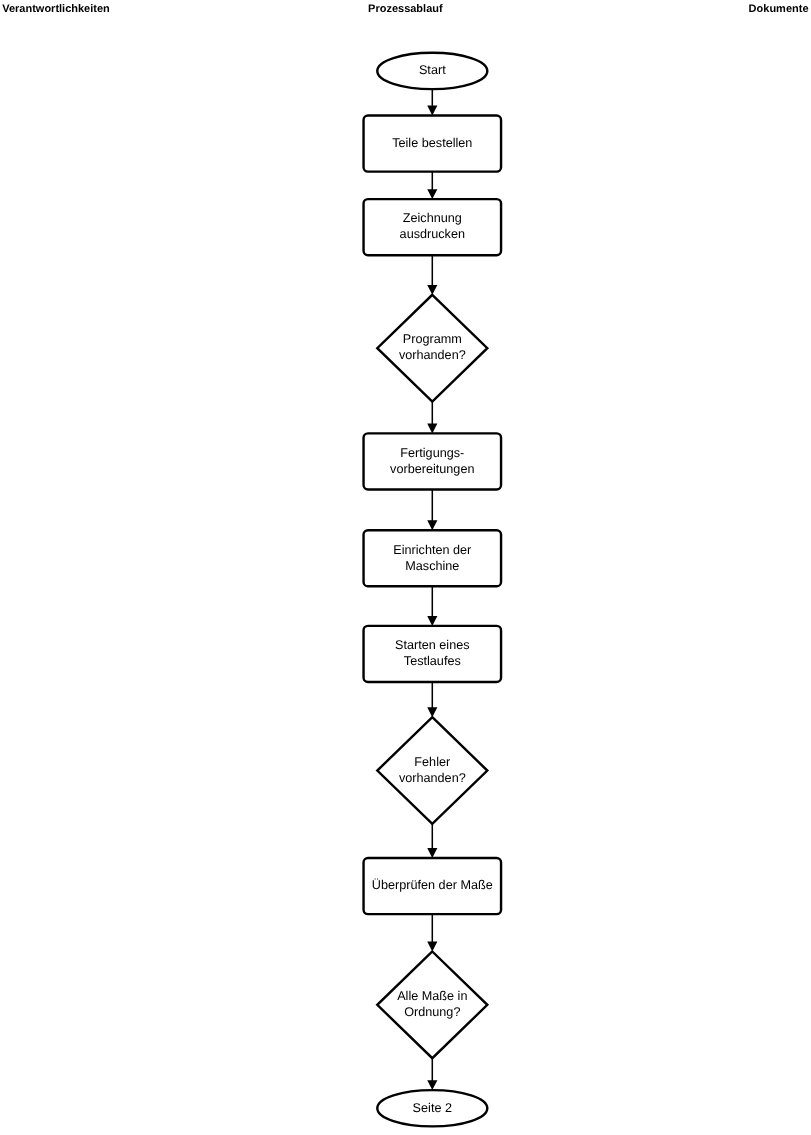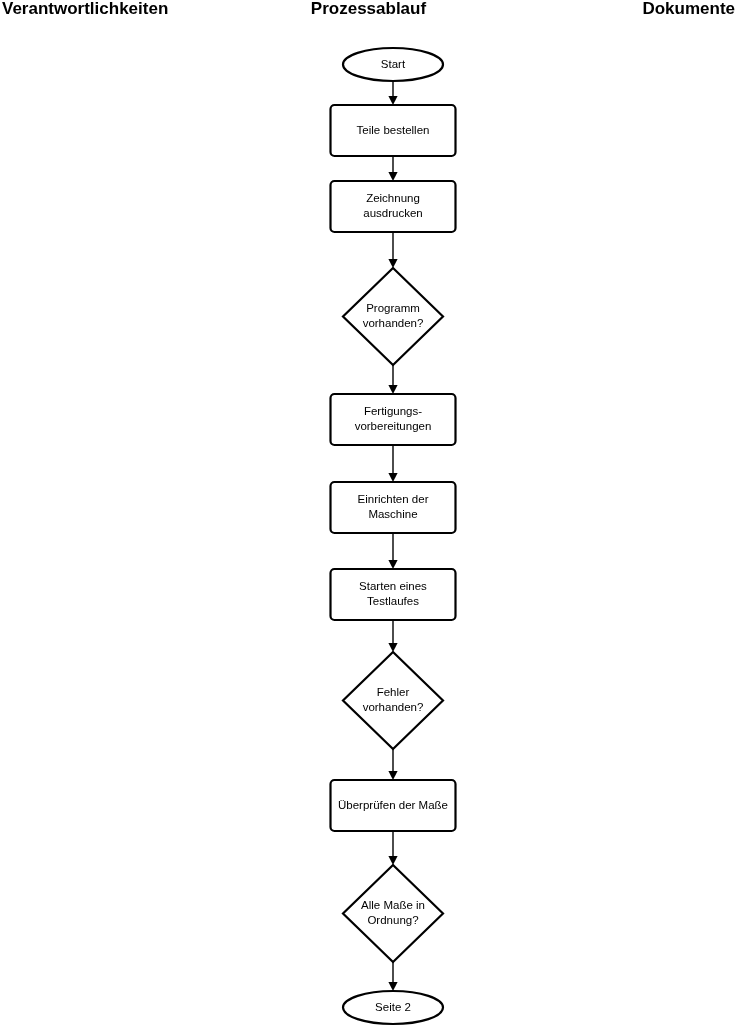--- a/index.html
+++ b/index.html
@@ -21,21 +21,21 @@
   .header-row {
     position: absolute;
     top: 0;
     left: 0;
     width: 737px;
     height: 22px;
   }
   .col-header {
     position: absolute;
     top: 2px;
-    font-size: 17px;
+    font-size: 10px;
     font-weight: bold;
     color: #000000;
     white-space: nowrap;
     line-height: 14px;
   }
   .col-header.left   { left: 2px; }
   .col-header.center { left: 0; width: 737px; text-align: center; }
   .col-header.right  { left: 0; width: 735px; text-align: right; }
 
   

